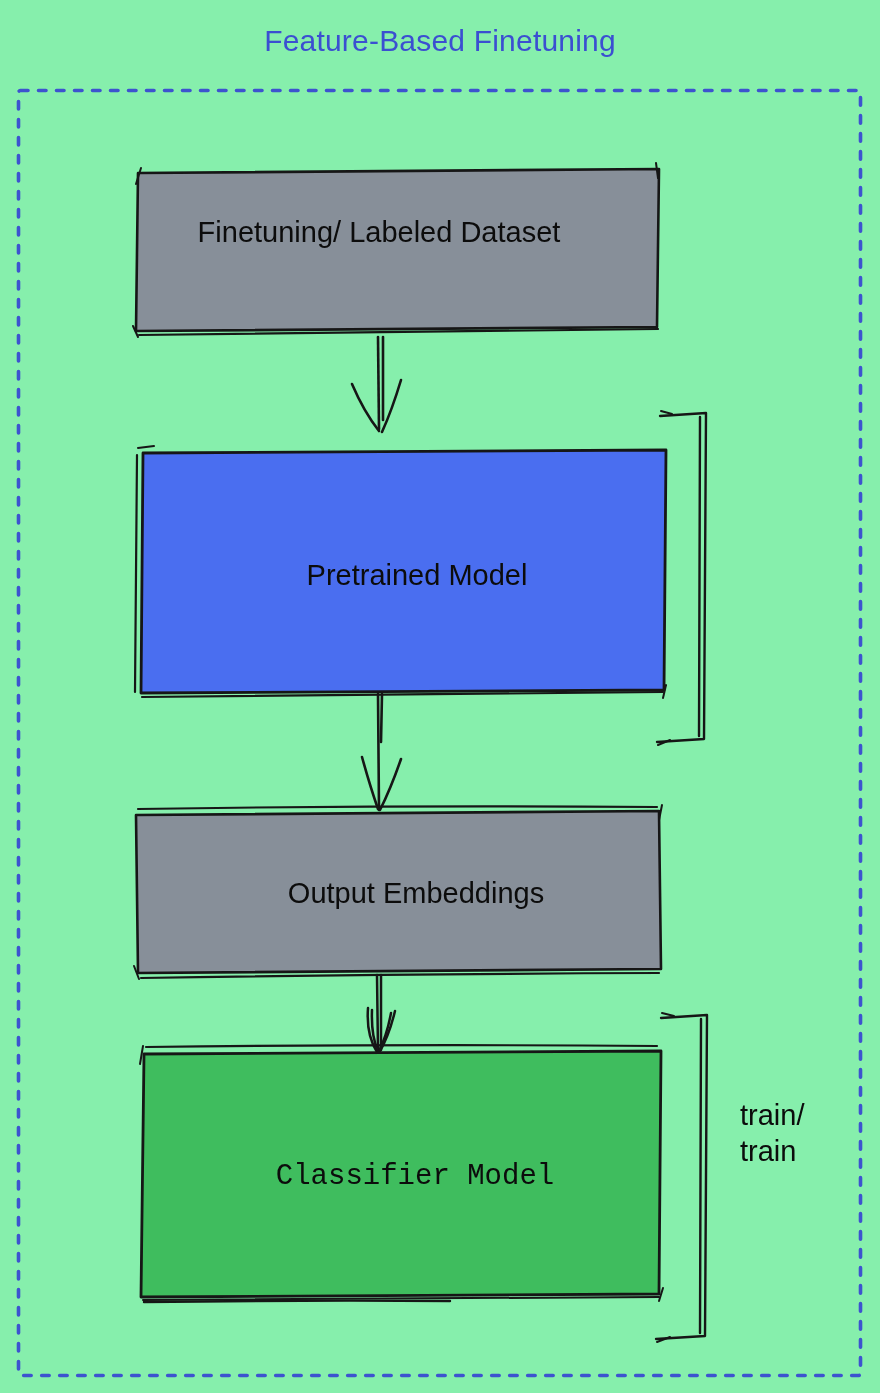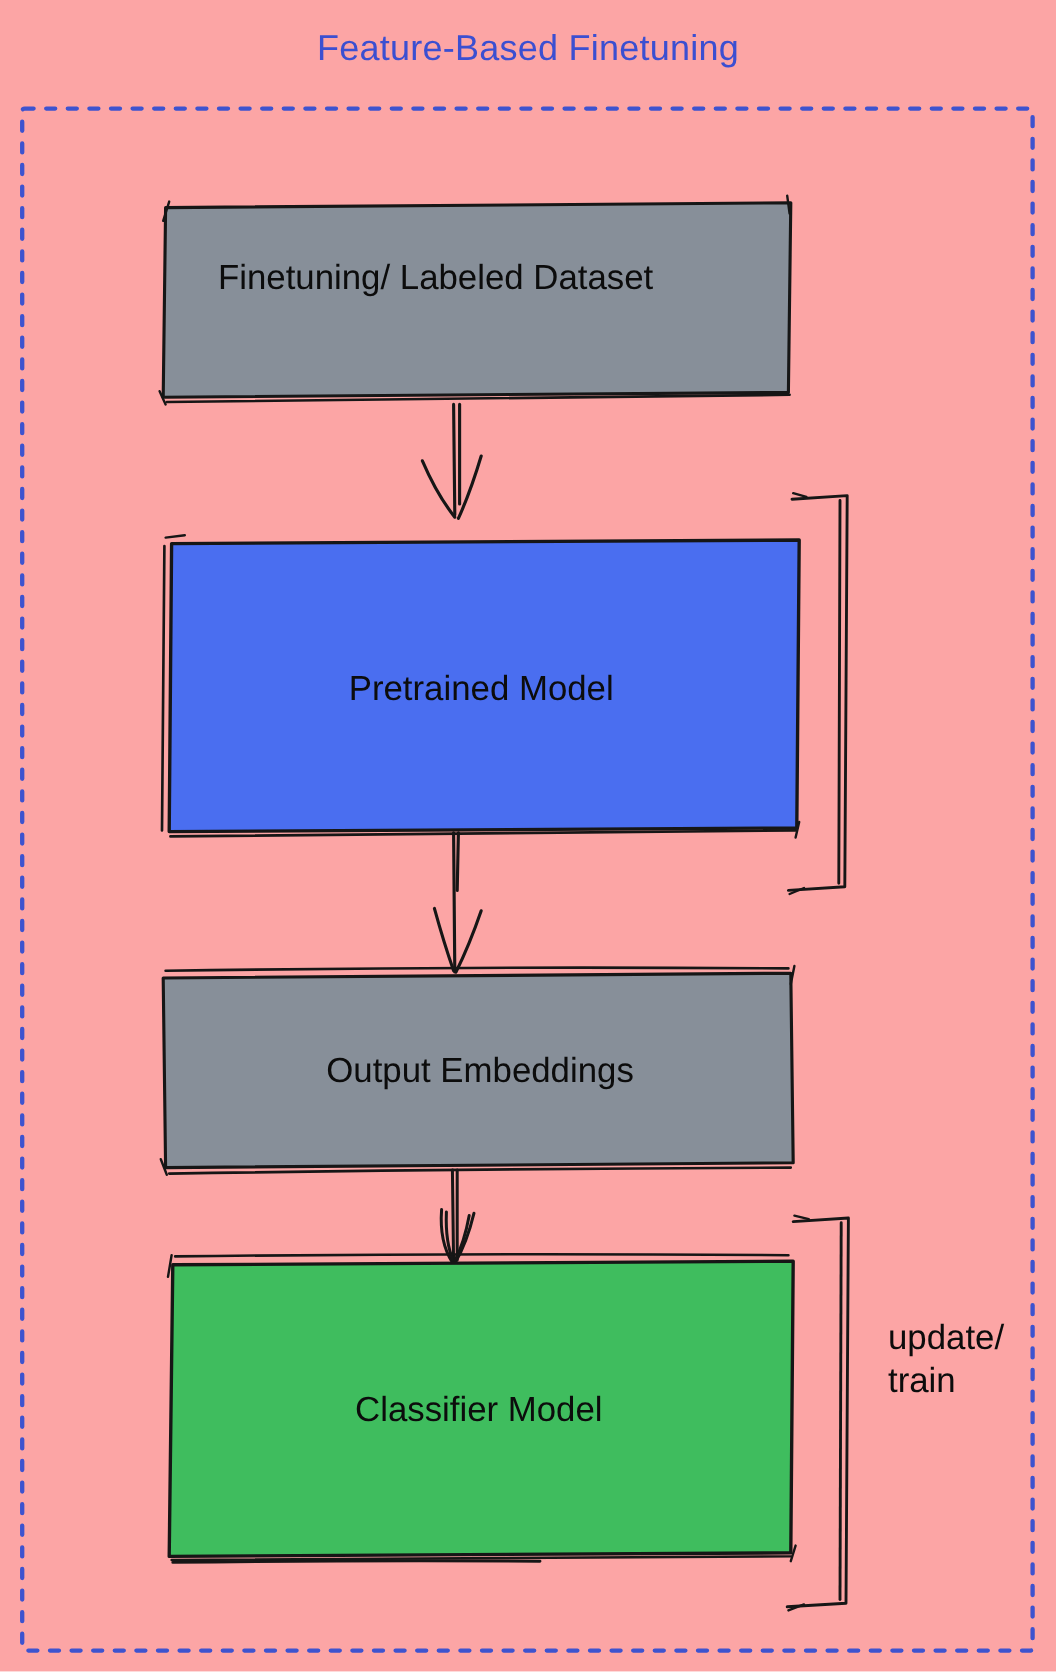--- a/index.html
+++ b/index.html
@@ -1,20 +1,20 @@
 <!DOCTYPE html>
 <html><head>
 <meta charset="utf-8">
 <style>
   html, body { margin: 0; padding: 0; background: #ffffff; }
   .canvas {
     position: relative;
     width: 880px;
     height: 1393px;
-    background: #fca5a5;
+    background: #86efac;
     font-family: "Liberation Sans", "DejaVu Sans", sans-serif;
     overflow: hidden;
   }
   .layer {
     position: absolute;
     left: 0; top: 0;
     width: 880px; height: 1393px;
   }
   .page-title {
     position: absolute;
@@ -25,25 +25,26 @@
     font-size: 30px;
     letter-spacing: 0.2px;
     color: #3b4fd1;
   }
   .box-label {
     position: absolute;
     transform: translate(-50%, -50%);
     white-space: nowrap;
     font-size: 29px;
     color: #0c0c0c;
+    margin-left: 16px;
   }
   .lbl-box1 { left: 363px; top: 232px; }
   .lbl-box2 { left: 401px; top: 575px; }
   .lbl-box3 { left: 400px; top: 893px; }
-  .lbl-box4 { left: 399px; top: 1176px; }
+  .lbl-box4 { left: 399px; top: 1176px; font-family: Liberation Mono, monospace; }
   .side-note {
     position: absolute;
     font-size: 29px;
     line-height: 36px;
     color: #0c0c0c;
     white-space: nowrap;
   }
   .note-frozen { left: 738px; top: 498px; }
   .note-train  { left: 740px; top: 1097px; }
 </style>
@@ -129,17 +130,17 @@
 
   <div class="page-title">Feature-Based Finetuning</div>
 
   <div class="box-label lbl-box1">Finetuning/ Labeled Dataset</div>
   <div class="box-label lbl-box3">Output Embeddings</div>
   <div class="box-label lbl-box2">Pretrained Model</div>
   <div class="box-label lbl-box4">Classifier Model</div>
 
 
   <div class="side-note note-train">
-    <div>update/</div>
+    <div>train/</div>
     <div>train</div>
   </div>
 
 </div>
 
 </body></html>

